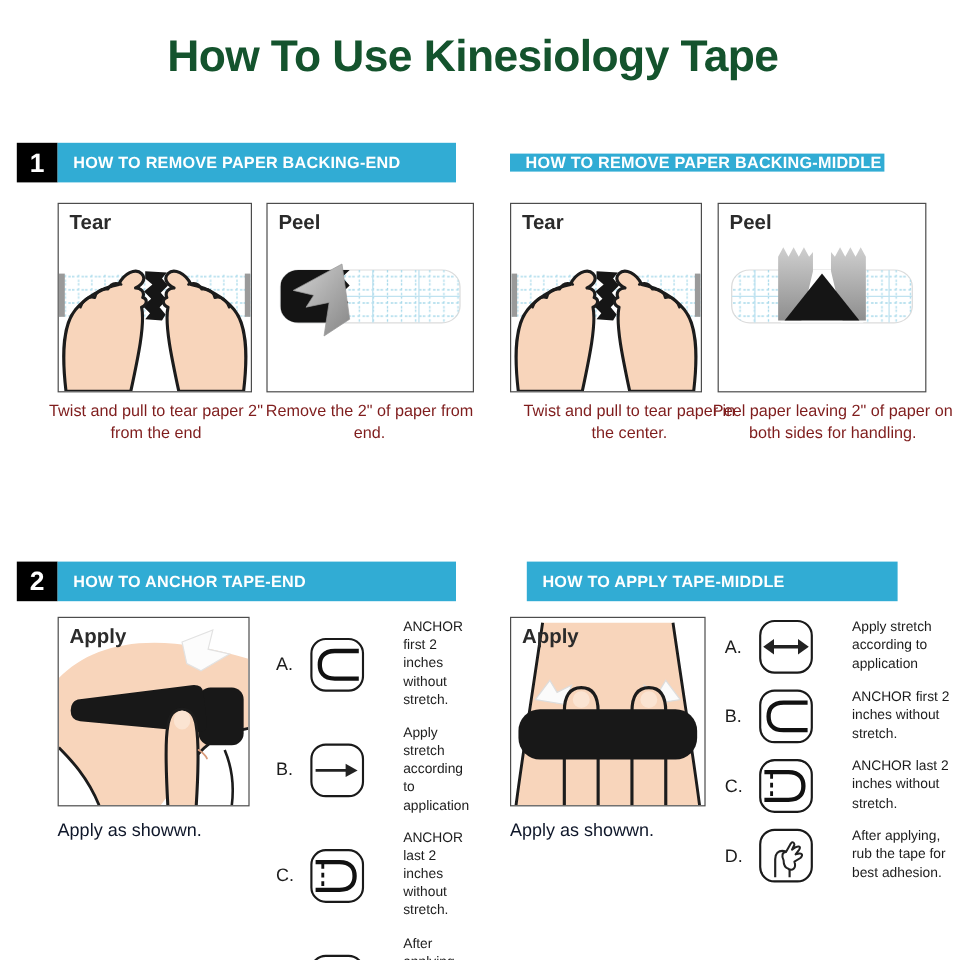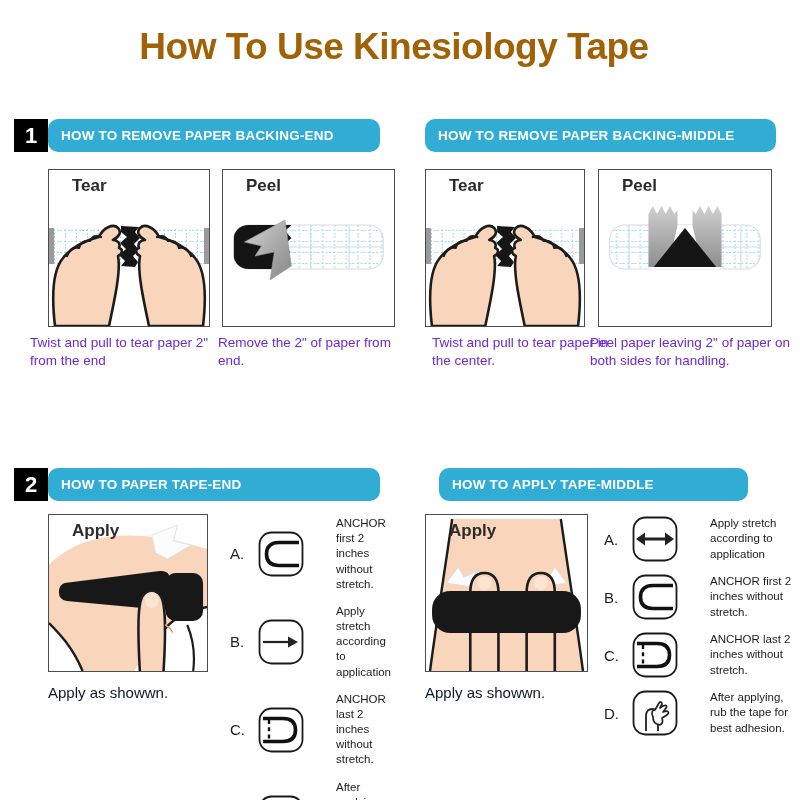--- a/index.html
+++ b/index.html
@@ -1,47 +1,47 @@
 <!DOCTYPE html>
 <html style="--accent: #31ACD4;"><head>
 <meta charset="utf-8">
 <style>
   html,body{margin:0;padding:0;background:#ffffff;}
   body{width:800px;height:800px;position:relative;overflow:hidden;
        font-family:"Liberation Sans","DejaVu Sans",sans-serif;color:#1c1c1c;}
   :root{--accent:#31ACD4;}
 
   .title{position:absolute;top:26px;left:0;width:788px;text-align:center;
-         font-size:37px;font-weight:bold;letter-spacing:-0.5px;color:#a16207;}
+         font-size:37px;font-weight:bold;letter-spacing:-0.5px;color:#14532d;}
 
   .hdr{position:absolute;height:33px;display:flex;}
   .numbox{width:34px;background:#000;color:#fff;font-size:22px;font-weight:bold;
           display:flex;align-items:center;justify-content:center;flex:none;}
   .bluebar{flex:1;background:var(--accent);color:#fff;font-weight:bold;
            font-size:13.5px;letter-spacing:0.2px;display:flex;align-items:center;
-           padding-left:13px;border-radius:10px;}
+           padding-left:13px;}
   #hdr-re{left:14px;top:119px;width:366px;}
-  #hdr-rm{left:425px;top:119px;width:351px;}
+  #hdr-rm{left:425px;top:119px;width:312px;align-items:center;}
   #hdr-ae{left:14px;top:468px;width:366px;}
   #hdr-am{left:425px;top:468px;width:309px;padding-left:14px;}
 
   .panel{position:absolute;border:1.6px solid #4c4c4c;background:#fff;
          box-sizing:border-box;overflow:hidden;}
   .plabel{position:absolute;top:6px;left:9px;font-size:17px;font-weight:bold;
-          color:#2b2b2b;z-index:3;margin-left:14px;}
+          color:#2b2b2b;z-index:3;}
   .illu{position:absolute;left:0;top:0;width:100%;height:100%;display:block;}
 
   #p-tear-end{left:48px;top:169px;width:162px;height:158px;}
   #p-peel-end{left:222px;top:169px;width:173px;height:158px;}
   #p-tear-mid{left:425px;top:169px;width:160px;height:158px;}
   #p-peel-mid{left:598px;top:169px;width:174px;height:158px;}
   #p-apply-end{left:48px;top:514px;width:160px;height:158px;}
   #p-apply-mid{left:425px;top:514px;width:163px;height:158px;}
 
-  .cap{position:absolute;top:334px;font-size:13.5px;color:#6d28d9;text-align:left;
+  .cap{position:absolute;top:334px;font-size:13.5px;color:#7f1d1d;text-align:center;
        line-height:1.35;}
   #cap1{left:30px;width:200px;}
   #cap2{left:218px;width:180px;}
   #cap3{left:432px;width:185px;}
   #cap4{left:590px;width:208px;}
   .applycap{position:absolute;top:684px;font-size:15px;color:#0f172a;}
   #cap5{left:48px;} #cap6{left:425px;}
 
   .steps{position:absolute;top:516px;display:flex;flex-direction:column;gap:12px;}
   #steps-end{left:230px;width:168px;}
@@ -164,21 +164,21 @@
   </svg>
 </div>
 
 <div class="cap" id="cap1">Twist and pull to tear paper 2" from the end</div>
 <div class="cap" id="cap2">Remove the 2" of paper from end.</div>
 <div class="cap" id="cap3">Twist and pull to tear paper in the center.</div>
 <div class="cap" id="cap4">Peel paper leaving 2" of paper on both sides for handling.</div>
 
 <div class="hdr" id="hdr-ae">
   <div class="numbox">2</div>
-  <div class="bluebar">HOW TO PAPER TAPE-END</div>
+  <div class="bluebar">HOW TO ANCHOR TAPE-END</div>
 </div>
 <div class="hdr" id="hdr-am">
   <div class="bluebar">HOW TO APPLY TAPE-MIDDLE</div>
 </div>
 
 <div class="panel" id="p-apply-end">
   <span class="plabel">Apply</span>
   <svg class="illu" viewBox="0 0 160 156" preserveAspectRatio="none">
     <path d="M0,50 C30,20 80,10 160,34 L160,92 C138,96 124,104 114,118 C102,134 94,146 86,156 L34,156 C24,132 10,118 0,108 Z" fill="#F8D5BB"></path>
     <path d="M0,108 C10,118 24,132 34,156 M160,92 C138,96 124,104 114,118" stroke="#1c1c1c" stroke-width="2.4" fill="none"></path>

